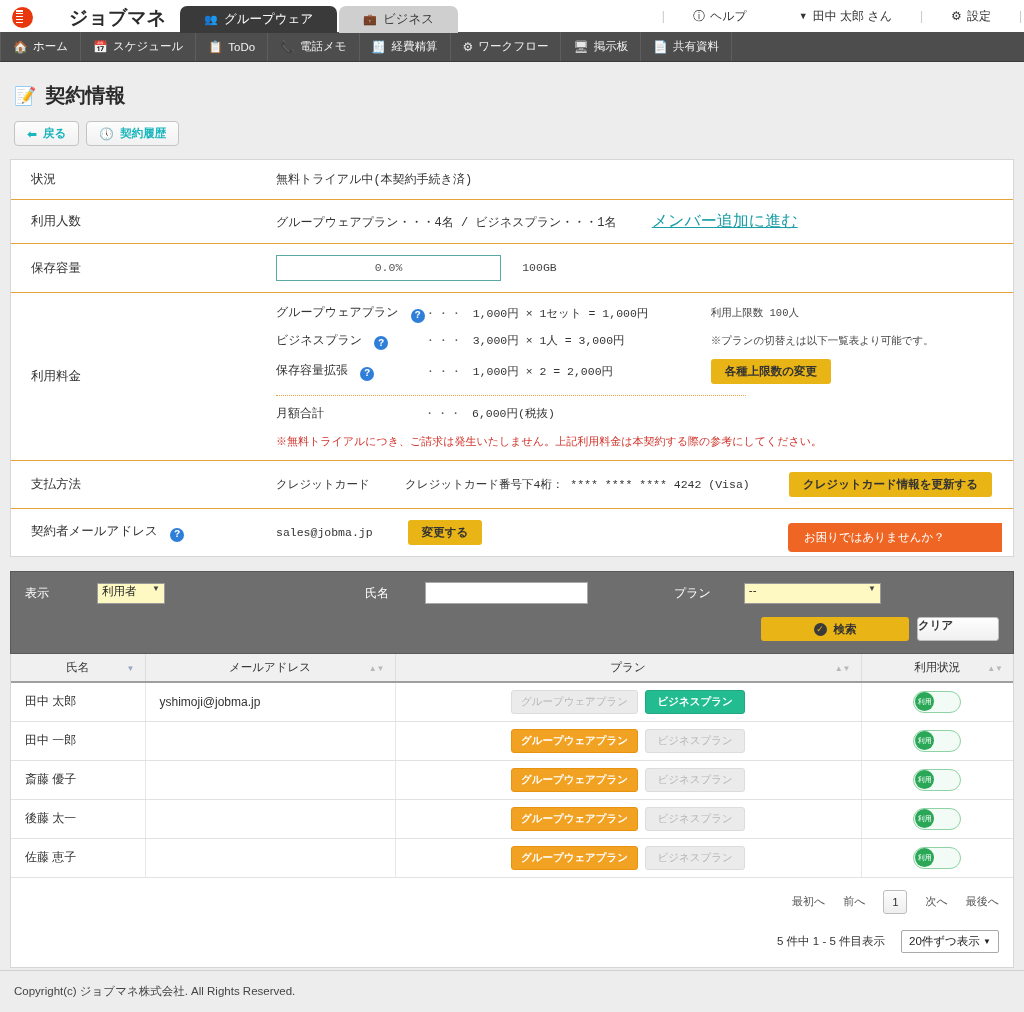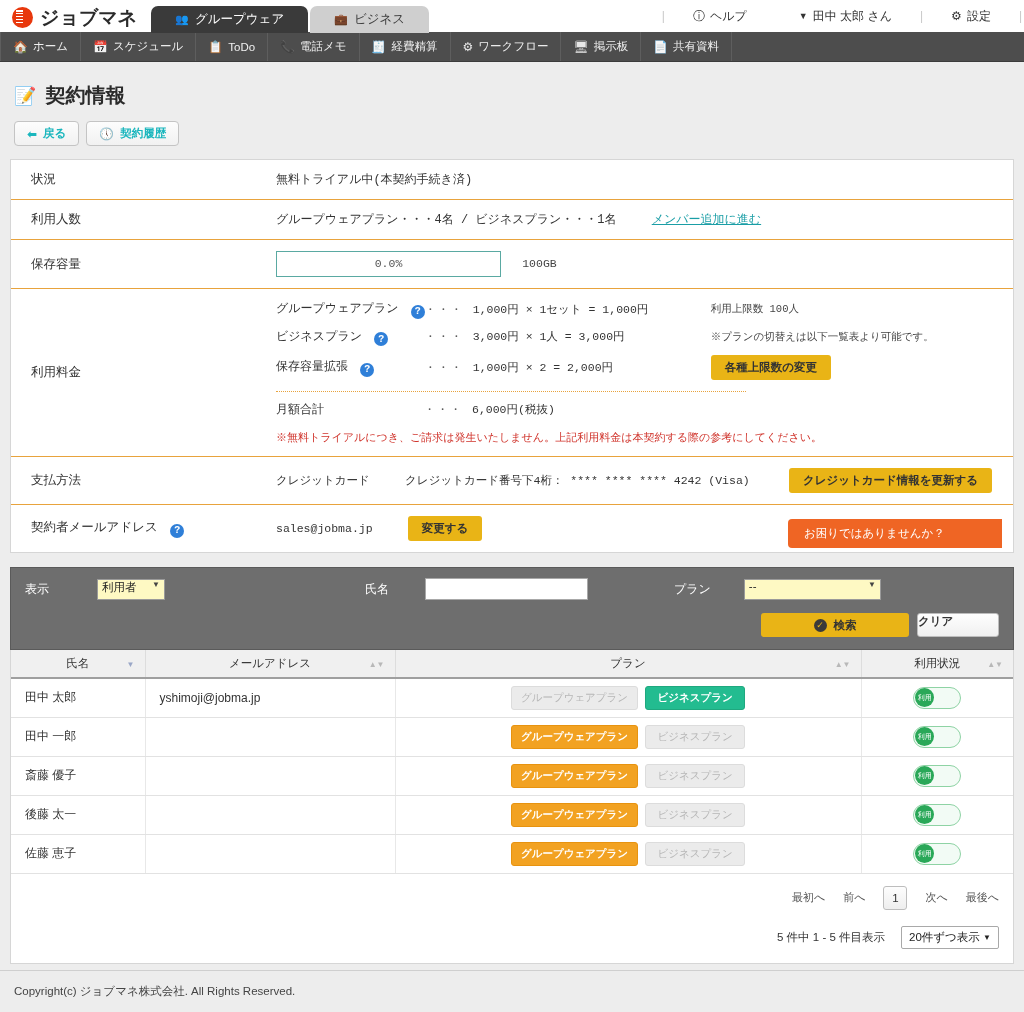--- a/index.html
+++ b/index.html
@@ -36,21 +36,21 @@
     left: 4px; top: 3px; width: 7px; height: 15px;
     background: repeating-linear-gradient(to bottom, #fff 0 1.5px, #e8380d 1.5px 3px);
   }
   .logo-mark::after {
     content: ""; position: absolute;
     right: 2px; top: 2px; width: 8px; height: 17px;
     background: #e8380d; border-radius: 0 50% 50% 0;
   }
   .logo-text {
     font-size: 19px; font-weight: bold; color: #2b2b2b;
-    letter-spacing: 0px; line-height: 1;
+    letter-spacing: 0px; line-height: 1; margin-left: 29px;
   }
   .app-tabs { display: flex; align-items: flex-end; gap: 2px; }
   .app-tab {
     height: 27px; padding: 0 24px;
     display: flex; align-items: center; gap: 6px;
     border-radius: 7px 7px 0 0;
     font-size: 12.5px; cursor: pointer;
     position: relative; top: 1px;
   }
   .app-tab.active { background: #3a3a3a; color: #fff; }
@@ -114,21 +114,21 @@
   .info-table td.lbl {
     width: 265px; padding-left: 20px; color: #333; font-size: 12.5px;
   }
   .qmark {
     display: inline-flex; align-items: center; justify-content: center;
     width: 14px; height: 14px; border-radius: 50%;
     background: #2f7fd8; color: #fff; font-size: 10px; font-weight: bold;
     margin-left: 5px; vertical-align: -2px; cursor: pointer;
   }
   .tlink {
-    color: #1a9ea6; text-decoration: underline; cursor: pointer; font-size: 12px;
+    color: #1a9ea6; text-decoration: underline; cursor: pointer; font-size: 16px;
   }
 
   .storage-bar {
     display: inline-block; width: 225px; height: 26px;
     border: 1px solid #5aa9a2; background: #fff;
     line-height: 24px; text-align: center;
     font-size: 11.5px; color: #555; vertical-align: middle;
   }
   .storage-cap { margin-left: 14px; font-size: 11.5px; color: #444; }
 

